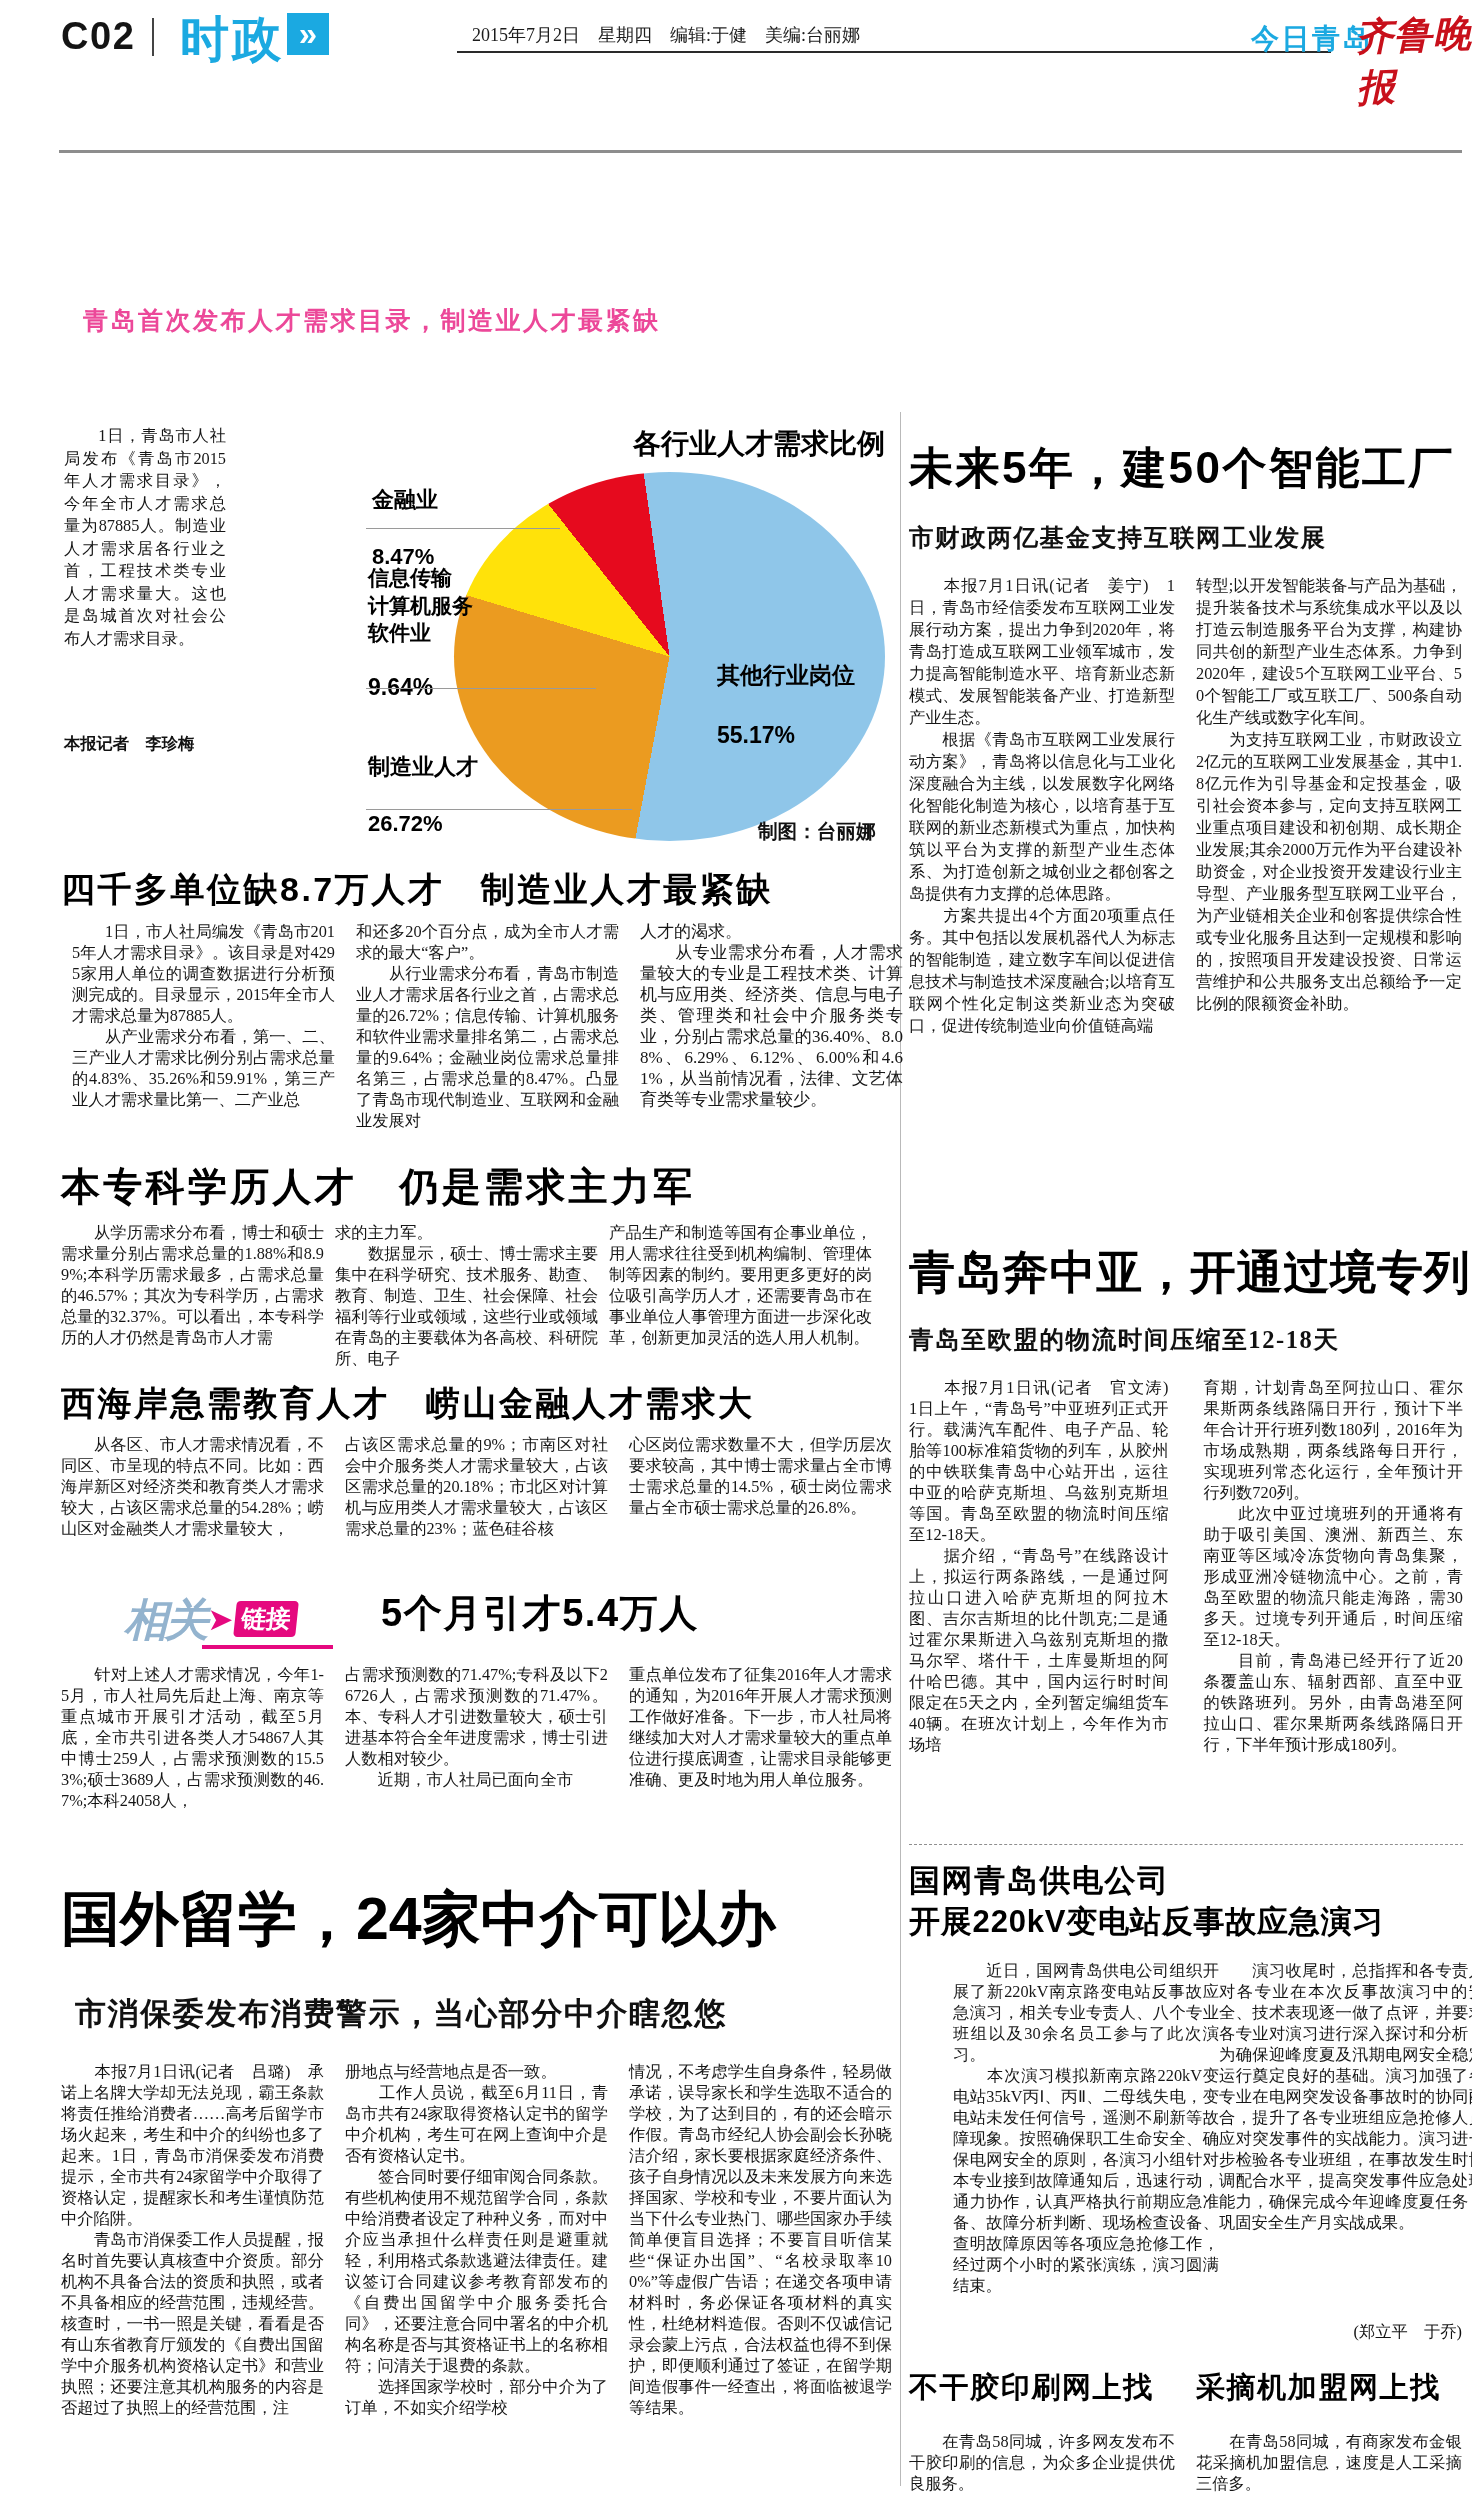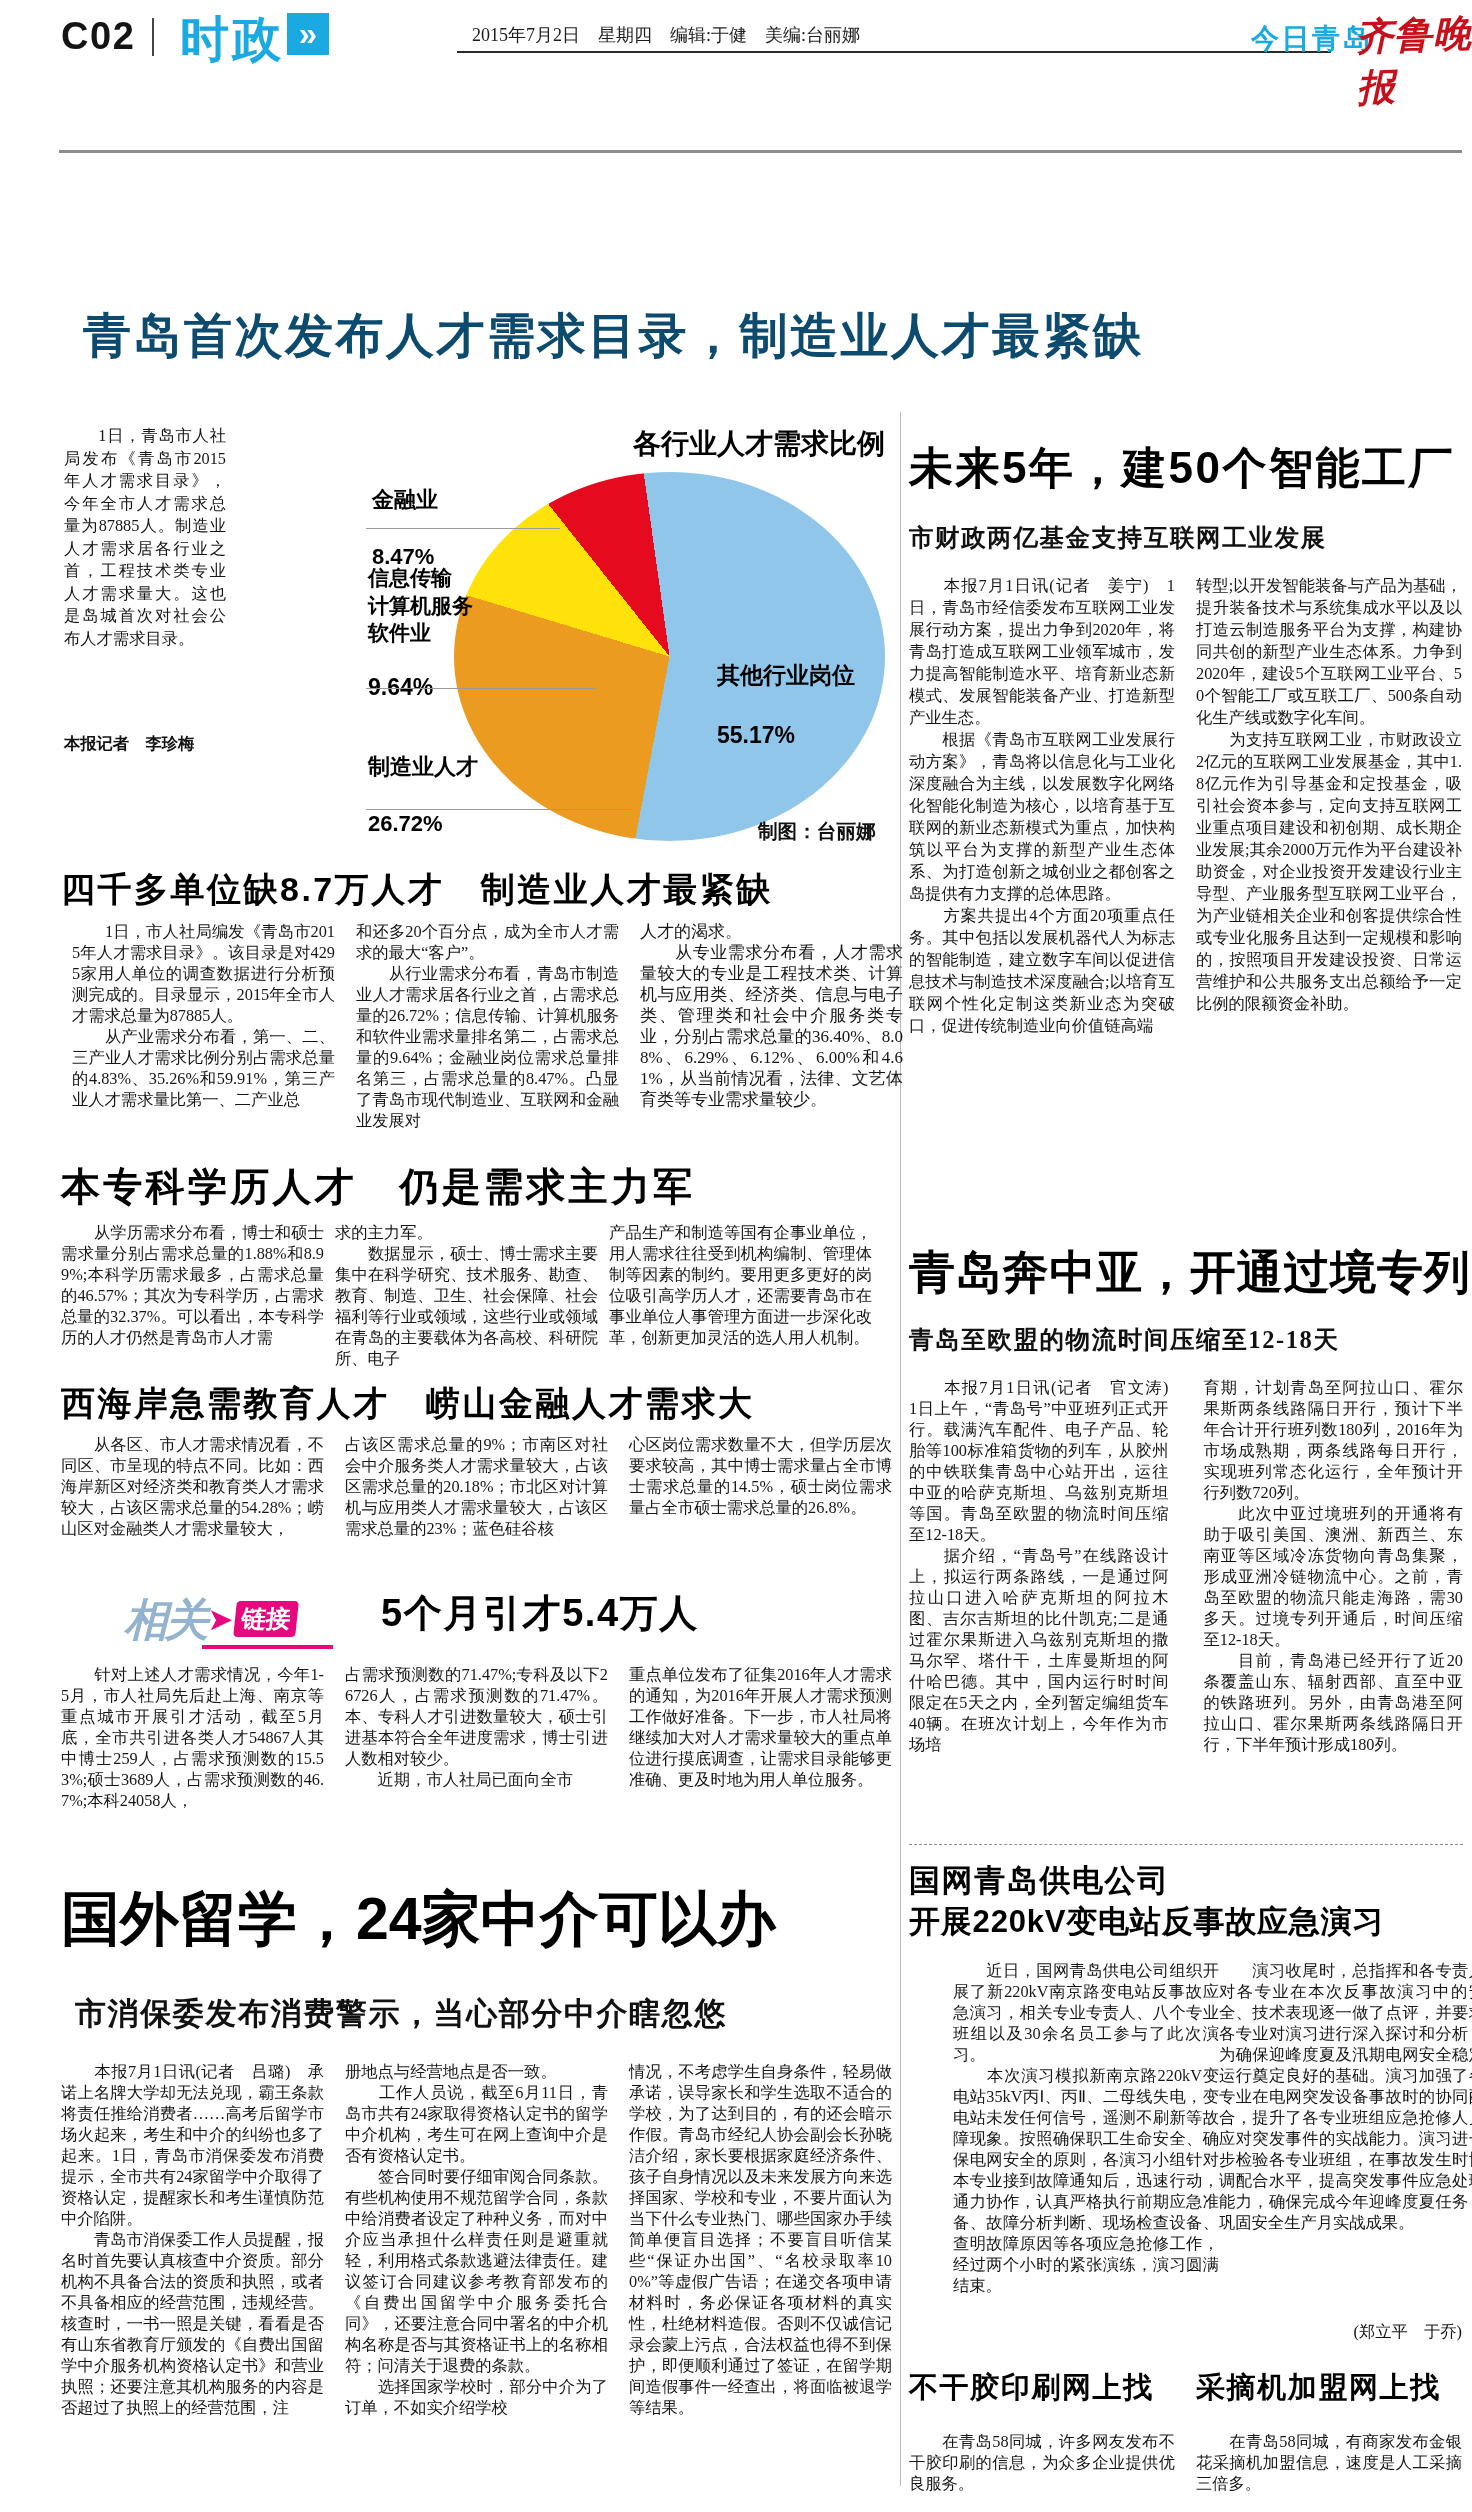--- a/index.html
+++ b/index.html
@@ -28,21 +28,21 @@
   <div class="abs" style="left:152px;top:18px;width:1.6px;height:38px;background:#444;"></div>
   <div class="abs sans" style="left:172px;top:6.5px;font-size:49px;font-weight:900;color:#1BA9E1;letter-spacing:3.3px;margin-left:8px;">时政</div>
   <div class="abs sans" style="left:287px;top:13px;width:42px;height:42px;background:#1BA9E1;color:#fff;font-size:33px;font-weight:900;text-align:center;line-height:41px;">»</div>
   <div class="abs" style="left:472px;top:23px;font-size:18px;color:#1c1c1c;">2015年7月2日　星期四　编辑:于健　美编:台丽娜</div>
   <div class="abs" style="left:457px;top:51px;width:874px;height:1.6px;background:#2a2a2a;"></div>
   <div class="abs sans" style="left:1251px;top:19.6px;font-size:28px;font-weight:900;color:#1BA9E1;letter-spacing:2.5px;">今日青岛</div>
   <div class="abs" style="left:1356px;top:9.8px;font-size:38px;font-weight:900;font-style:italic;color:#C8101B;letter-spacing:0.8px;transform:rotate(-2deg);">齐鲁晚报</div>
 
   <div class="abs rule" style="left:59px;top:150px;width:1403px;height:2.5px;"></div>
 
-  <div class="abs sans" style="left:83px;top:304px;font-size:48px;font-weight:700;color:#0c4a6e;letter-spacing:2.5px;">青岛首次发布人才需求目录，制造业人才最紧缺</div>
+  <div class="abs sans" style="left:83px;top:304px;font-size:25px;font-weight:700;color:#ec4899;letter-spacing:2.5px;">青岛首次发布人才需求目录，制造业人才最紧缺</div>
 
   <div class="abs vline" style="left:900px;top:412px;height:2074px;"></div>
 
   <div class="abs col" style="left:64px;top:425px;width:162px;font-size:16.3px;line-height:22.5px;">　　1日，青岛市人社局发布《青岛市2015年人才需求目录》，今年全市人才需求总量为87885人。制造业人才需求居各行业之首，工程技术类专业人才需求量大。这也是岛城首次对社会公布人才需求目录。</div>
   <div class="abs" style="left:64px;top:733px;font-size:16.3px;font-weight:700;">本报记者　李珍梅</div>
 
   <div class="abs sans" style="left:454px;top:425px;width:431px;text-align:right;font-size:28px;font-weight:900;color:#000;">各行业人才需求比例</div>
 
   <div id="pie" class="abs pie" style="left: 454px; top: 472px; width: 431px; height: 369px; background: conic-gradient(from -8deg, rgb(143, 198, 233) 0deg, rgb(143, 198, 233) 198.612deg, rgb(235, 155, 32) 198.612deg, rgb(235, 155, 32) 294.804deg, rgb(255, 226, 10) 294.804deg, rgb(255, 226, 10) 329.508deg, rgb(230, 10, 30) 329.508deg, rgb(230, 10, 30) 360deg);"></div>
 

